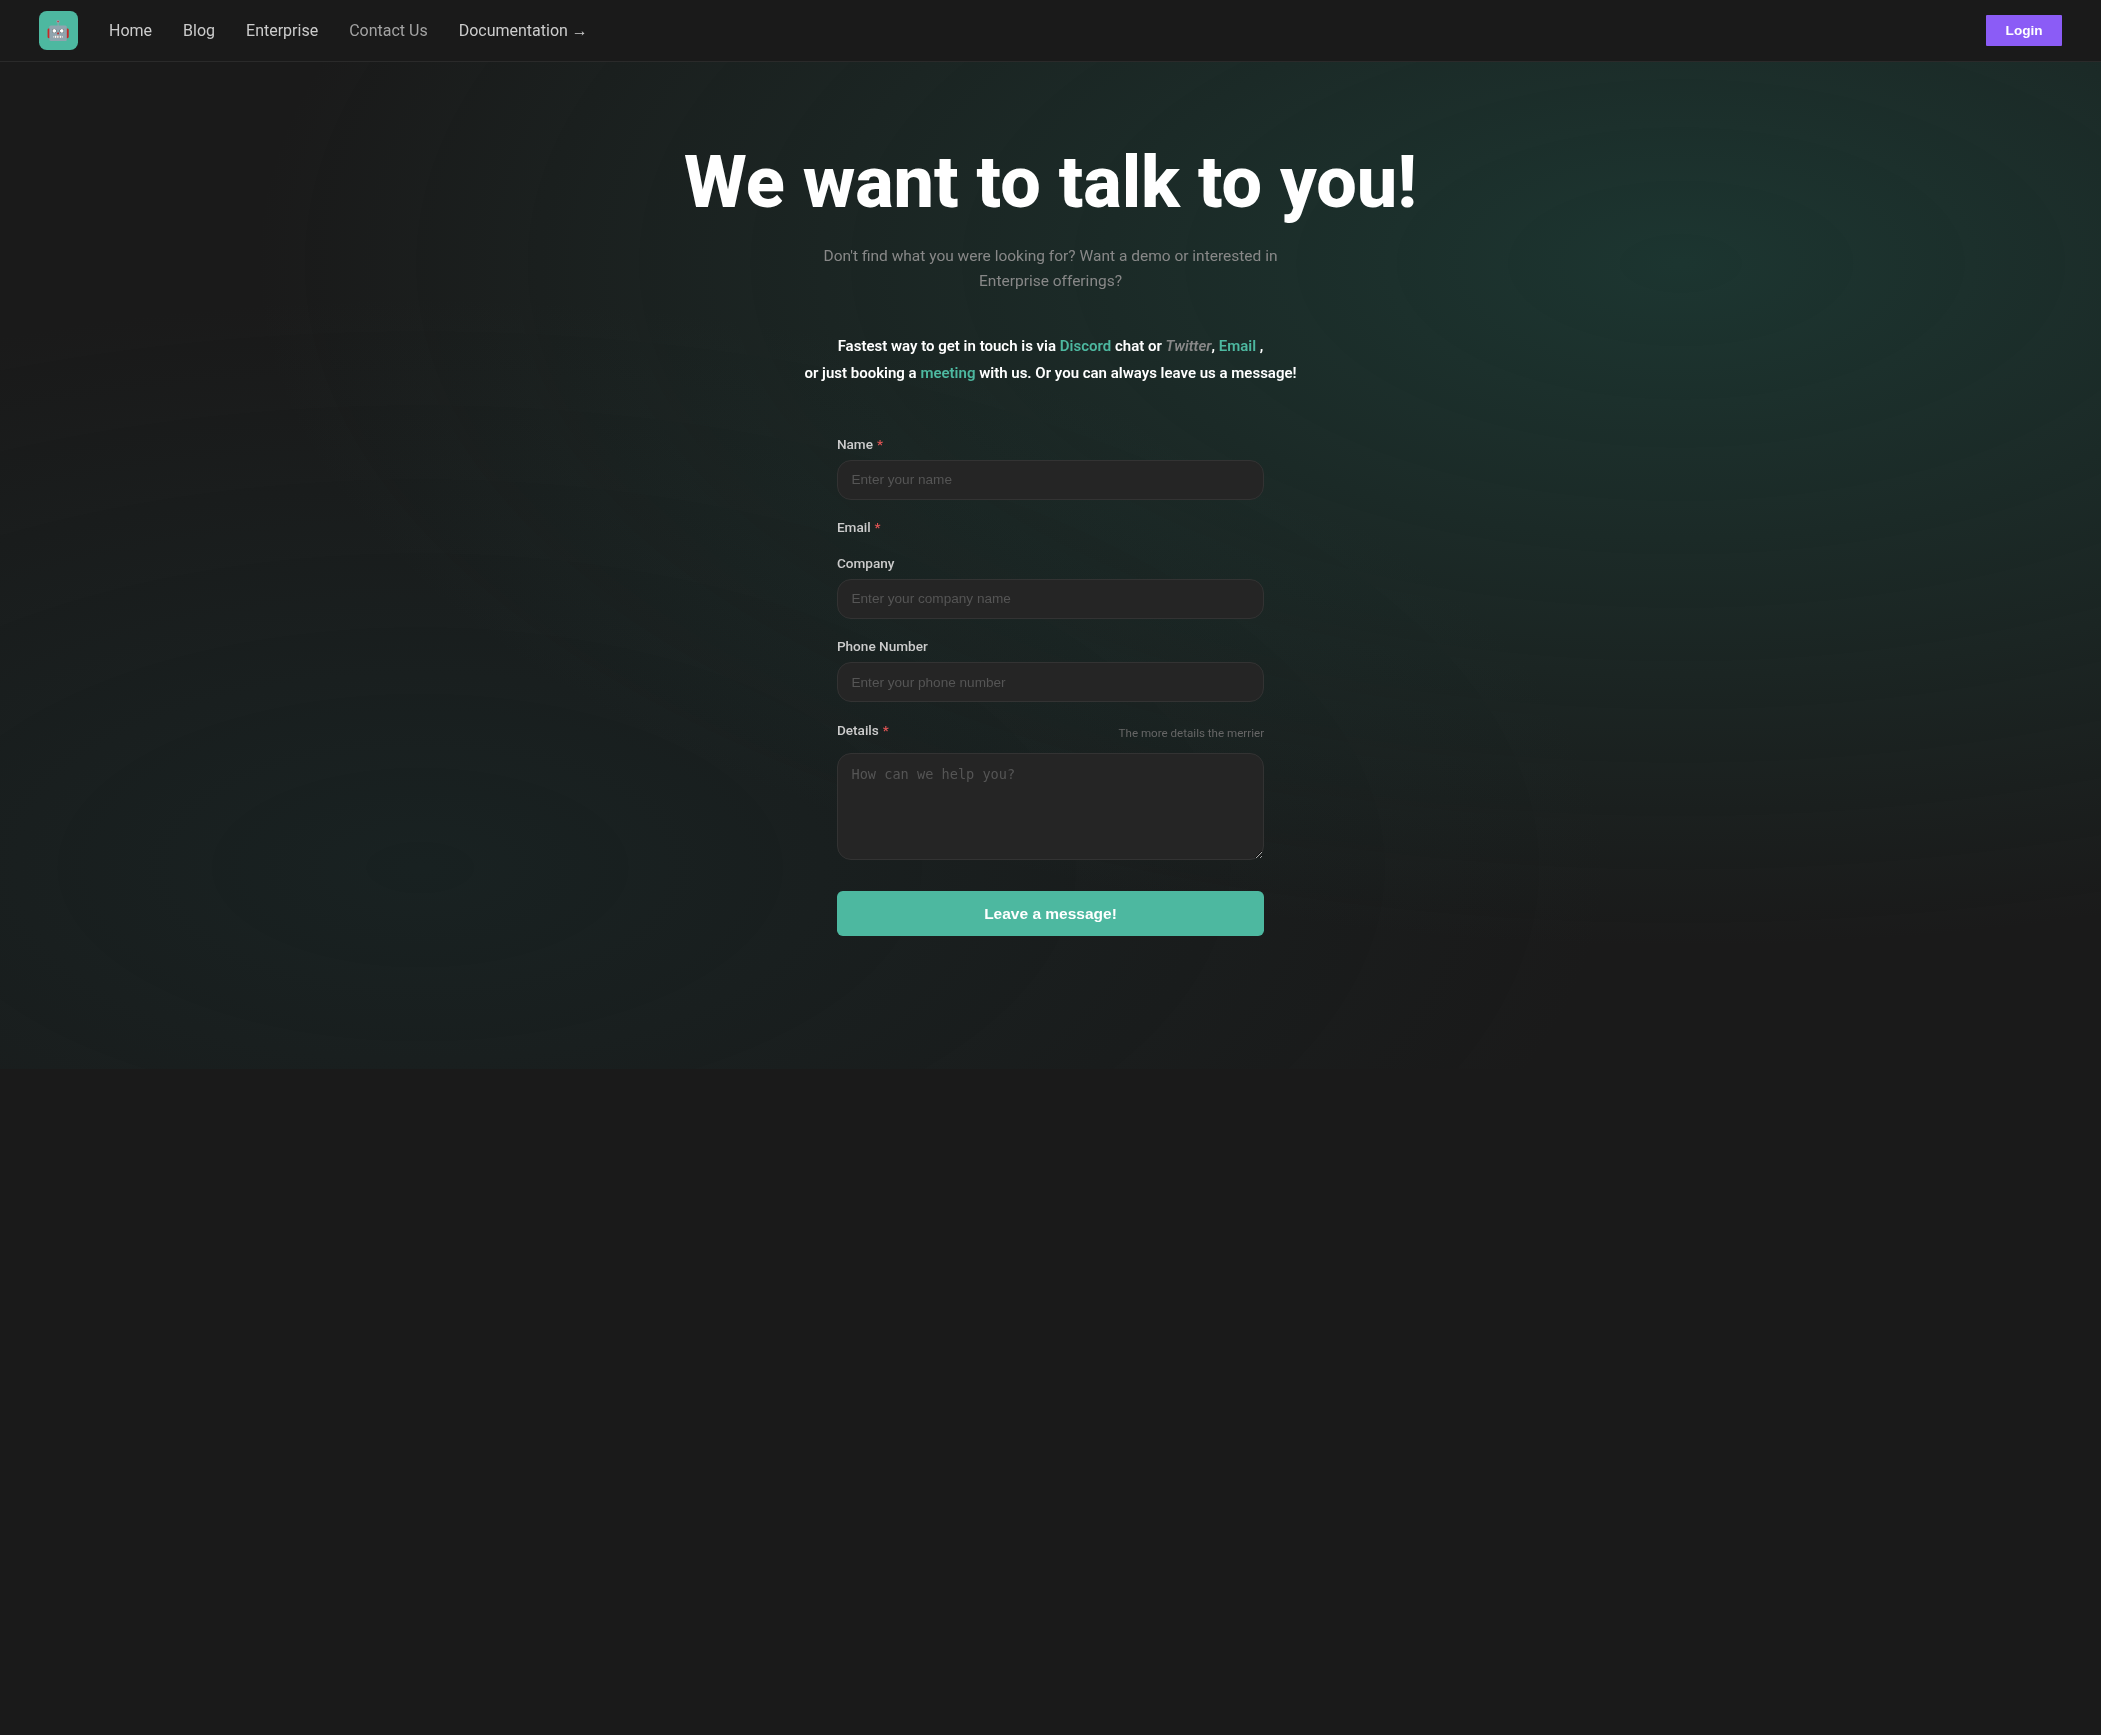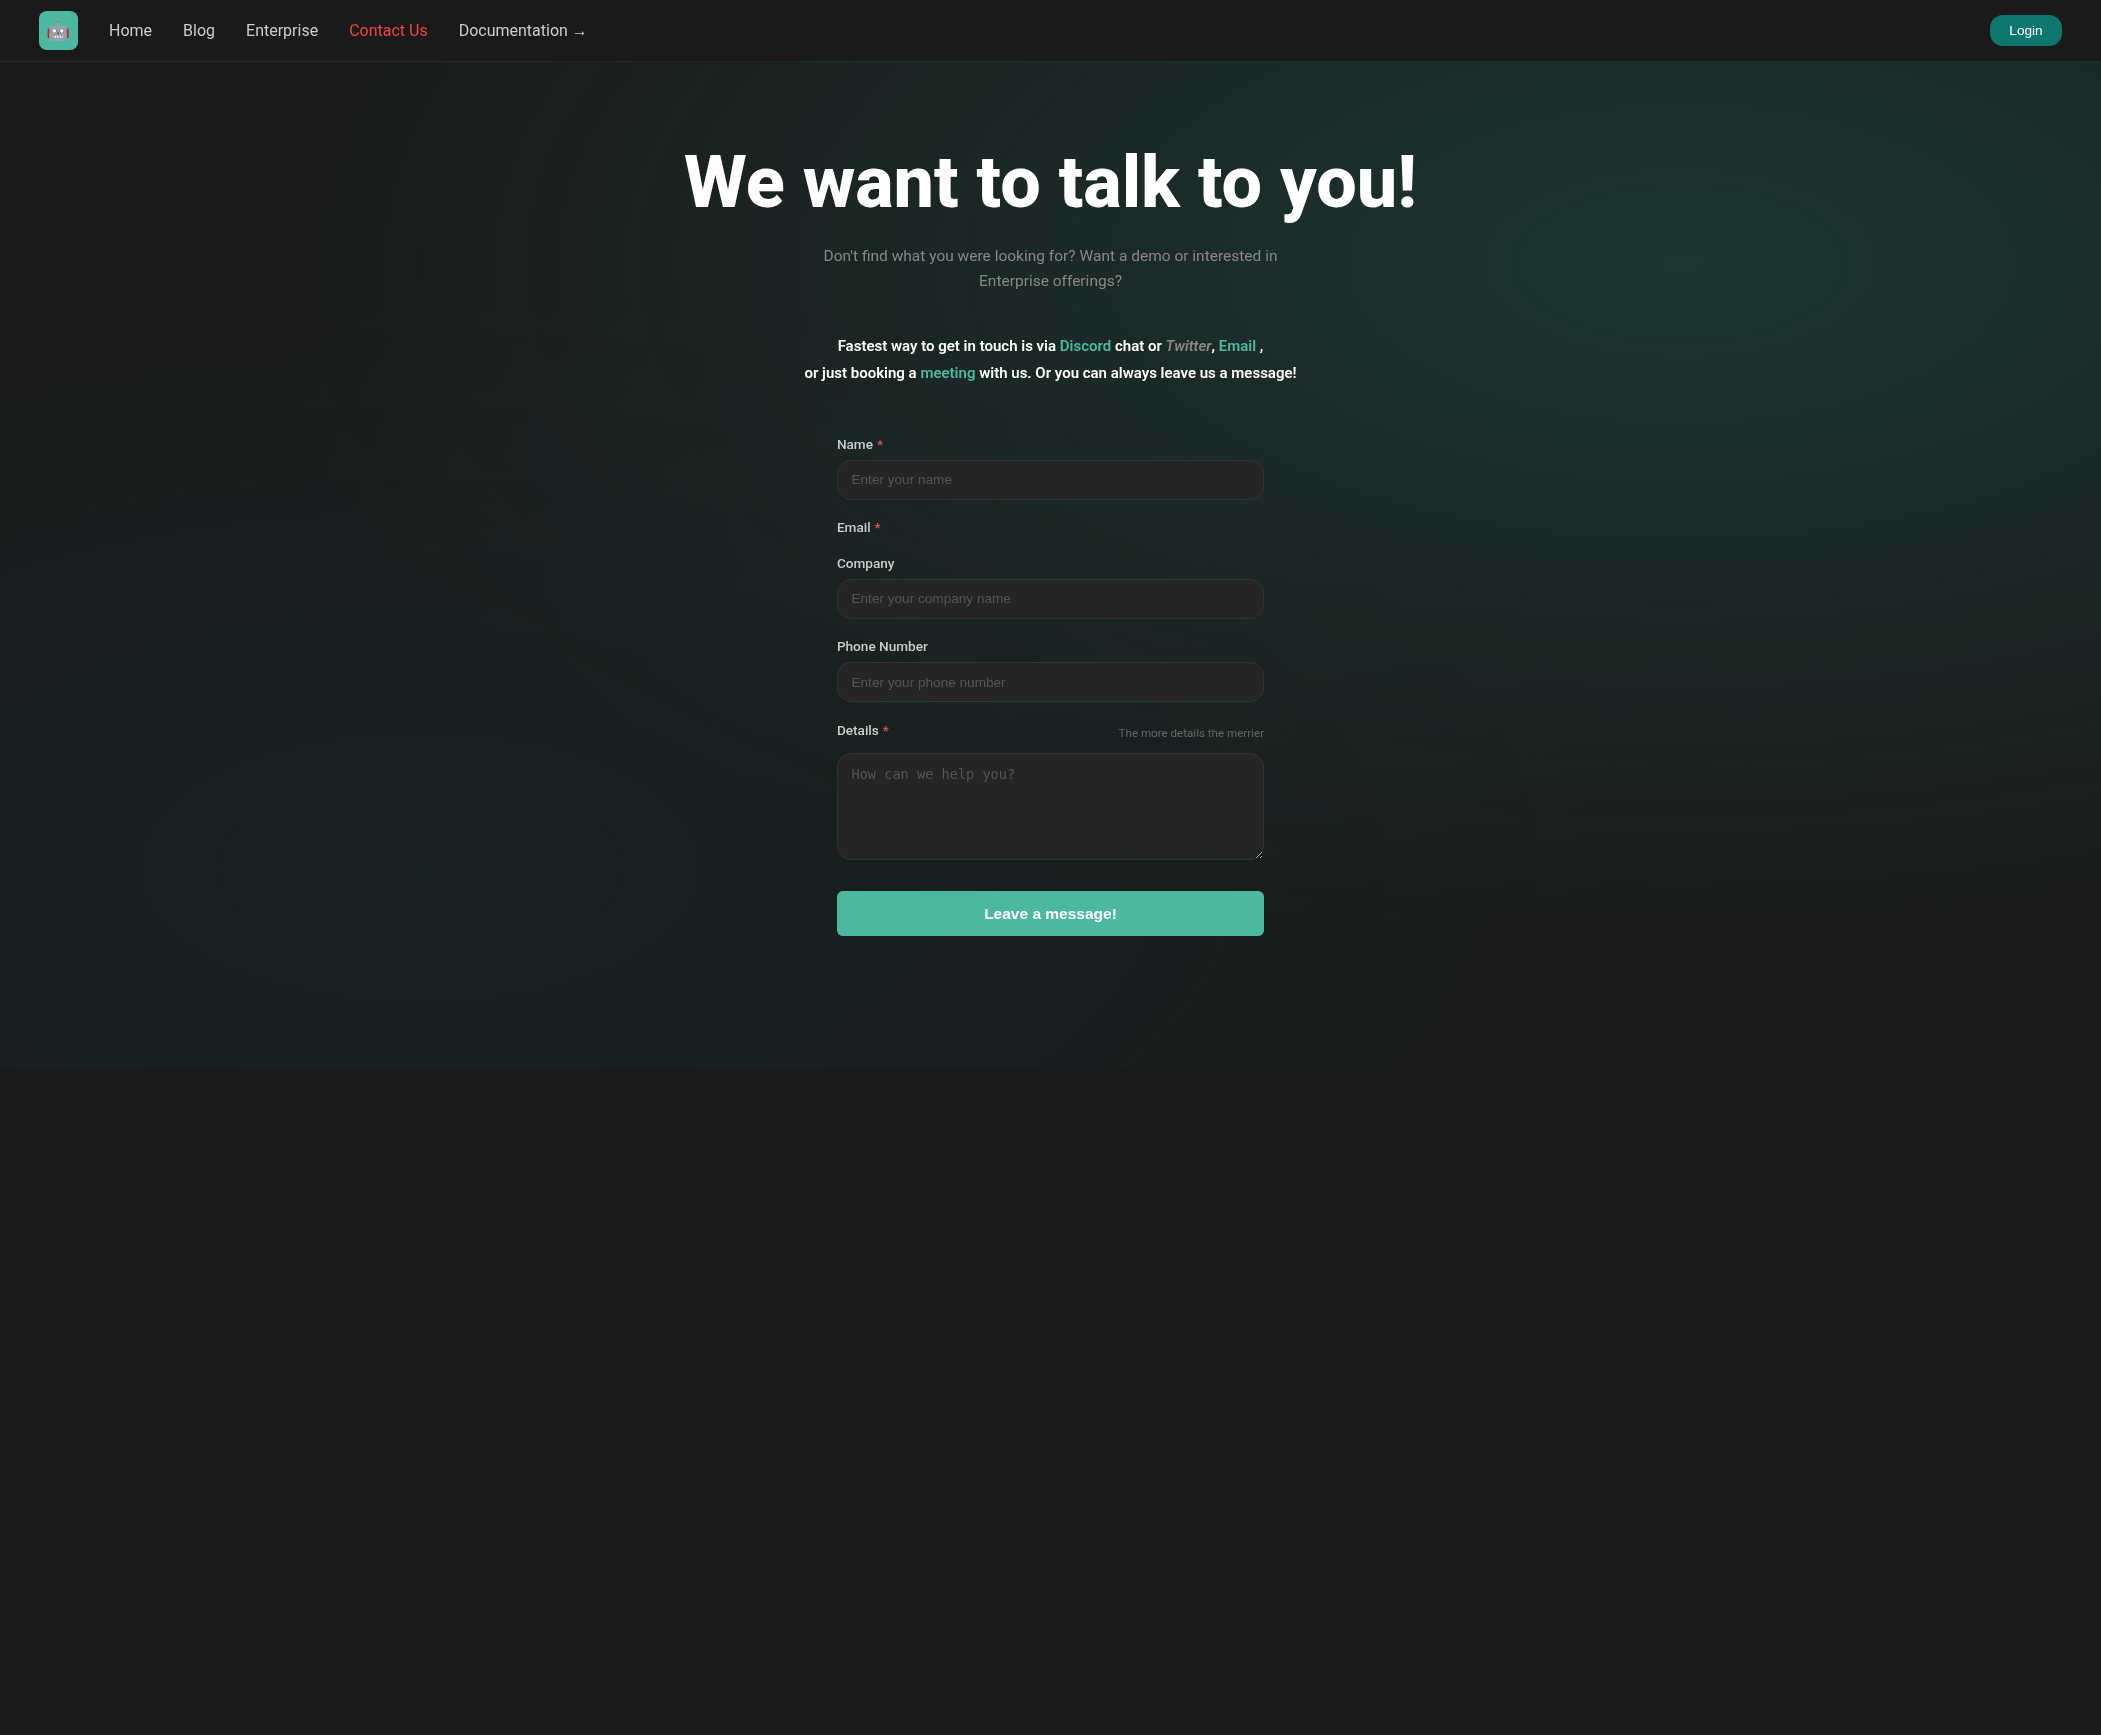--- a/index.html
+++ b/index.html
@@ -44,40 +44,40 @@
       flex: 1;
     }
 
     .nav-link {
       color: #cccccc;
       text-decoration: none;
       font-size: 16px;
       cursor: pointer;
     }
 
-    .nav-link.active { color: #ef4444; }
+    .nav-link.active { color: #a3a3a3; }
 
     .nav-link-docs {
       display: flex;
       align-items: center;
       gap: 3.9px;
     }
 
     .nav-right {
       margin-left: auto;
     }
 
     .login-btn {
-      background: #0f766e;
+      background: #8b5cf6;
       color: #ffffff;
       border: none;
       padding: 7.8px 19.4px;
-      border-radius: 13px;
-      font-size: 13.6px;
-      font-weight: 400;
+      border-radius: 1px;
+      font-size: 13.6px;
+      font-weight: 700;
       cursor: pointer;
     }
 
     
     .hero {
       text-align: center;
       padding: 78px 19.4px 39px;
       background: radial-gradient(ellipse at 80% 20%, rgba(30, 80, 70, 0.5) 0%, transparent 60%),
                   radial-gradient(ellipse at 20% 80%, rgba(20, 50, 50, 0.3) 0%, transparent 50%),
                   #1a1a1a;

